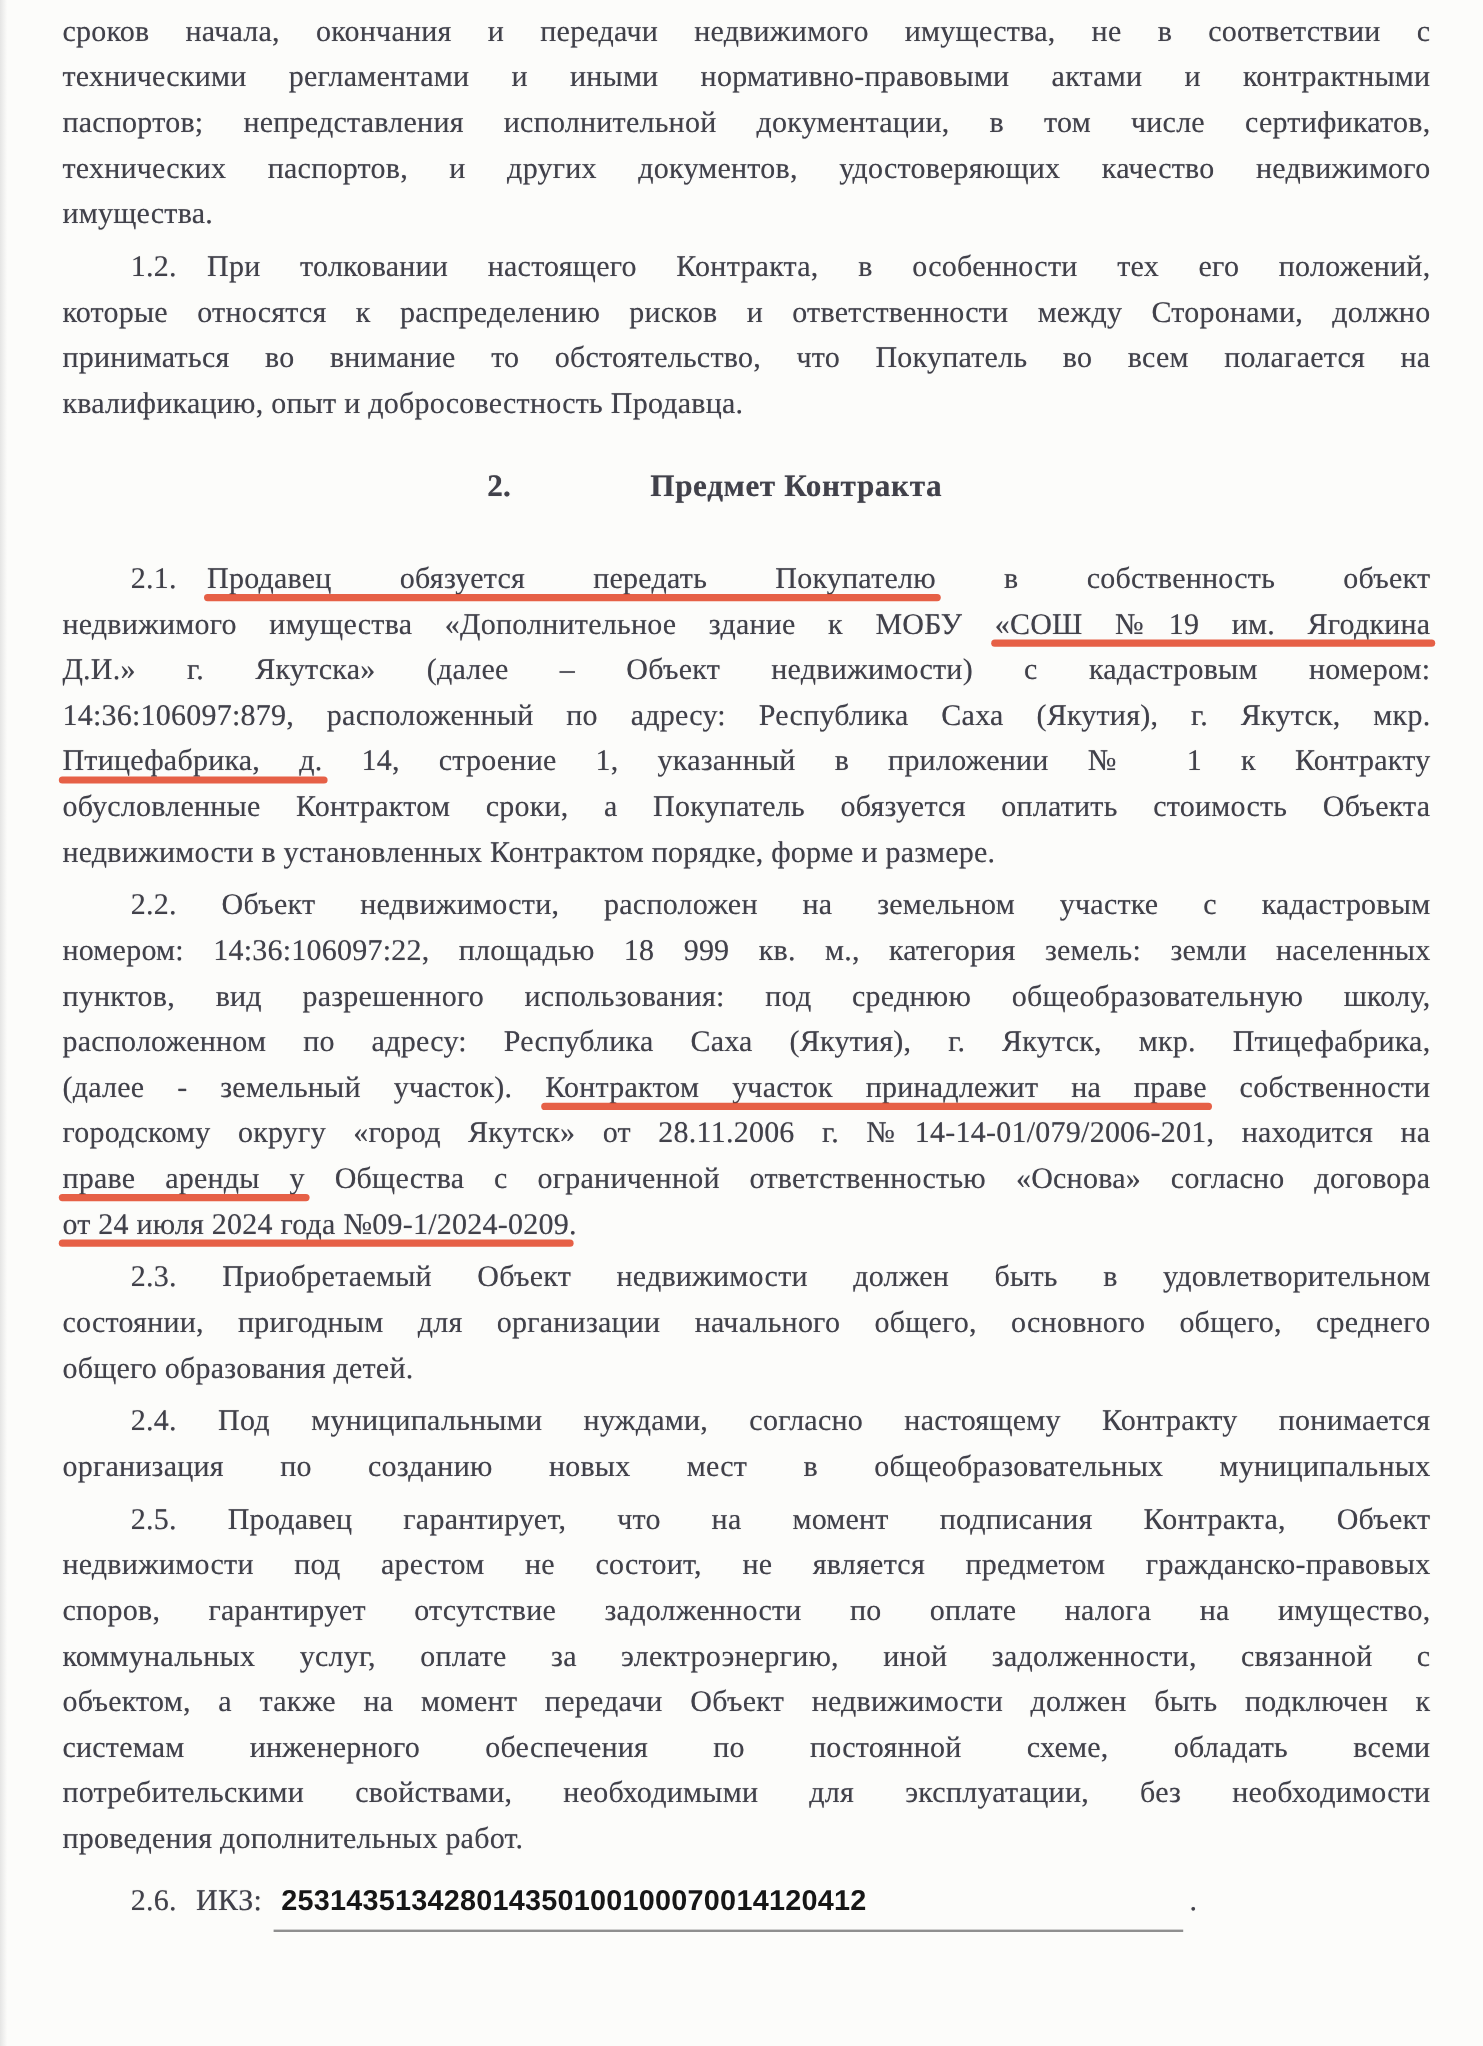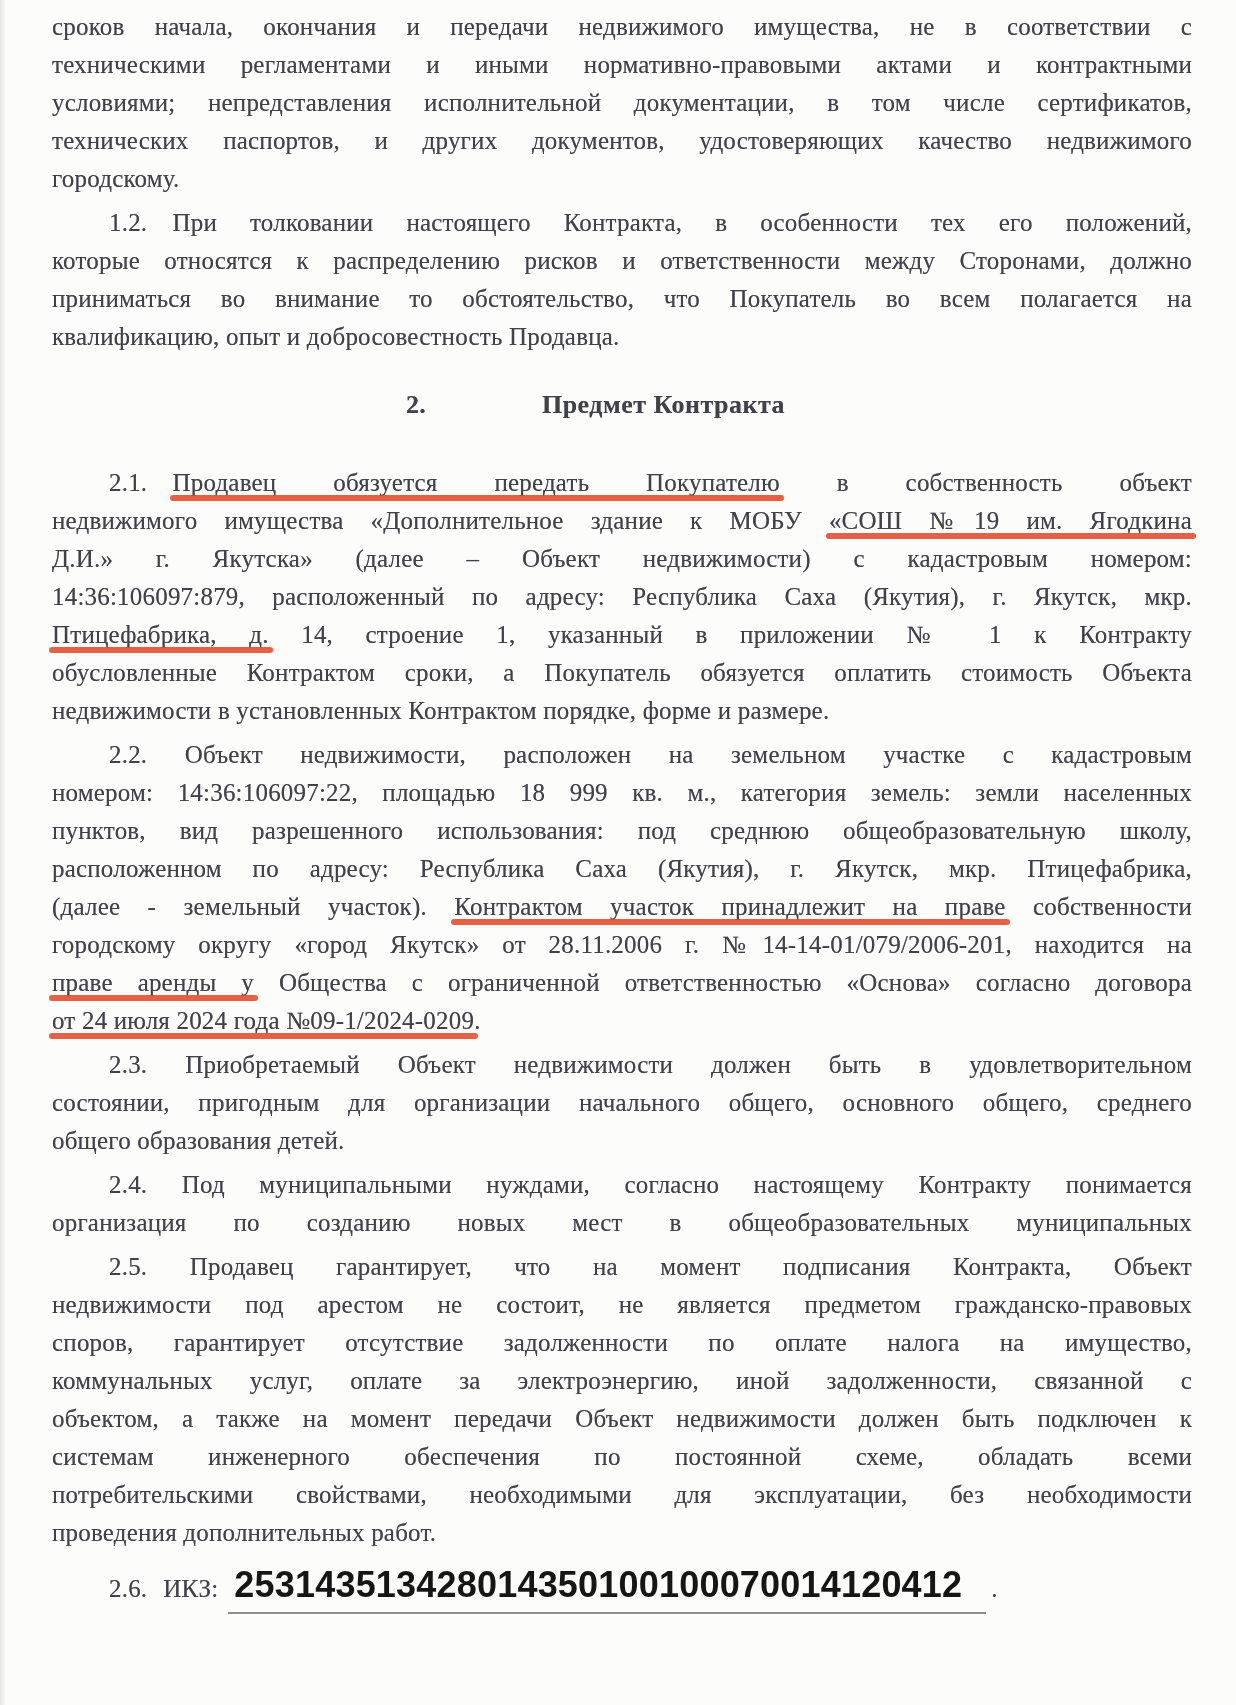--- a/index.html
+++ b/index.html
@@ -69,39 +69,39 @@
   .ikz-label{margin-right:10px;}
   .ikz-line{
     width:752px;
     border-bottom:2px solid var(--gray-line);
     padding-left:6px;
     padding-bottom:4px;
   }
   .ikz-value{
     font-family:"Liberation Sans","DejaVu Sans",sans-serif;
     font-weight:700;
-    font-size:36px;
+    font-size:24px;
     letter-spacing:0.2px;
     color:#161616;
     text-shadow:none;
   }
   .ikz-period{margin-left:5px;}
 </style>
 </head>
 <body>
 
 <div class="page">
   <div class="edge-shade"></div>
   <div class="doc">
       <div class="para">
         <div class="ln"><span class="seg">сроков начала, окончания и передачи недвижимого имущества, не в соответствии с</span></div>
         <div class="ln"><span class="seg">техническими регламентами и иными нормативно-правовыми актами и контрактными</span></div>
-        <div class="ln"><span class="seg">условиями; непредставления исполнительной документации, в том числе сертификатов,</span></div>
+        <div class="ln"><span class="seg">паспортов; непредставления исполнительной документации, в том числе сертификатов,</span></div>
         <div class="ln"><span class="seg">технических паспортов, и других документов, удостоверяющих качество недвижимого</span></div>
-        <div class="ln short"><span class="seg">городскому.</span></div>
+        <div class="ln short"><span class="seg">имущества.</span></div>
       </div>
       <div class="para">
         <div class="ln ind"><span class="seg">1.2. При толковании настоящего Контракта, в особенности тех его положений,</span></div>
         <div class="ln"><span class="seg">которые относятся к распределению рисков и ответственности между Сторонами, должно</span></div>
         <div class="ln"><span class="seg">приниматься во внимание то обстоятельство, что Покупатель во всем полагается на</span></div>
         <div class="ln short"><span class="seg">квалификацию, опыт и добросовестность Продавца.</span></div>
       </div>
       <div class="heading">
         <span class="h-num">2.</span>
         <span class="h-title">Предмет Контракта</span>

